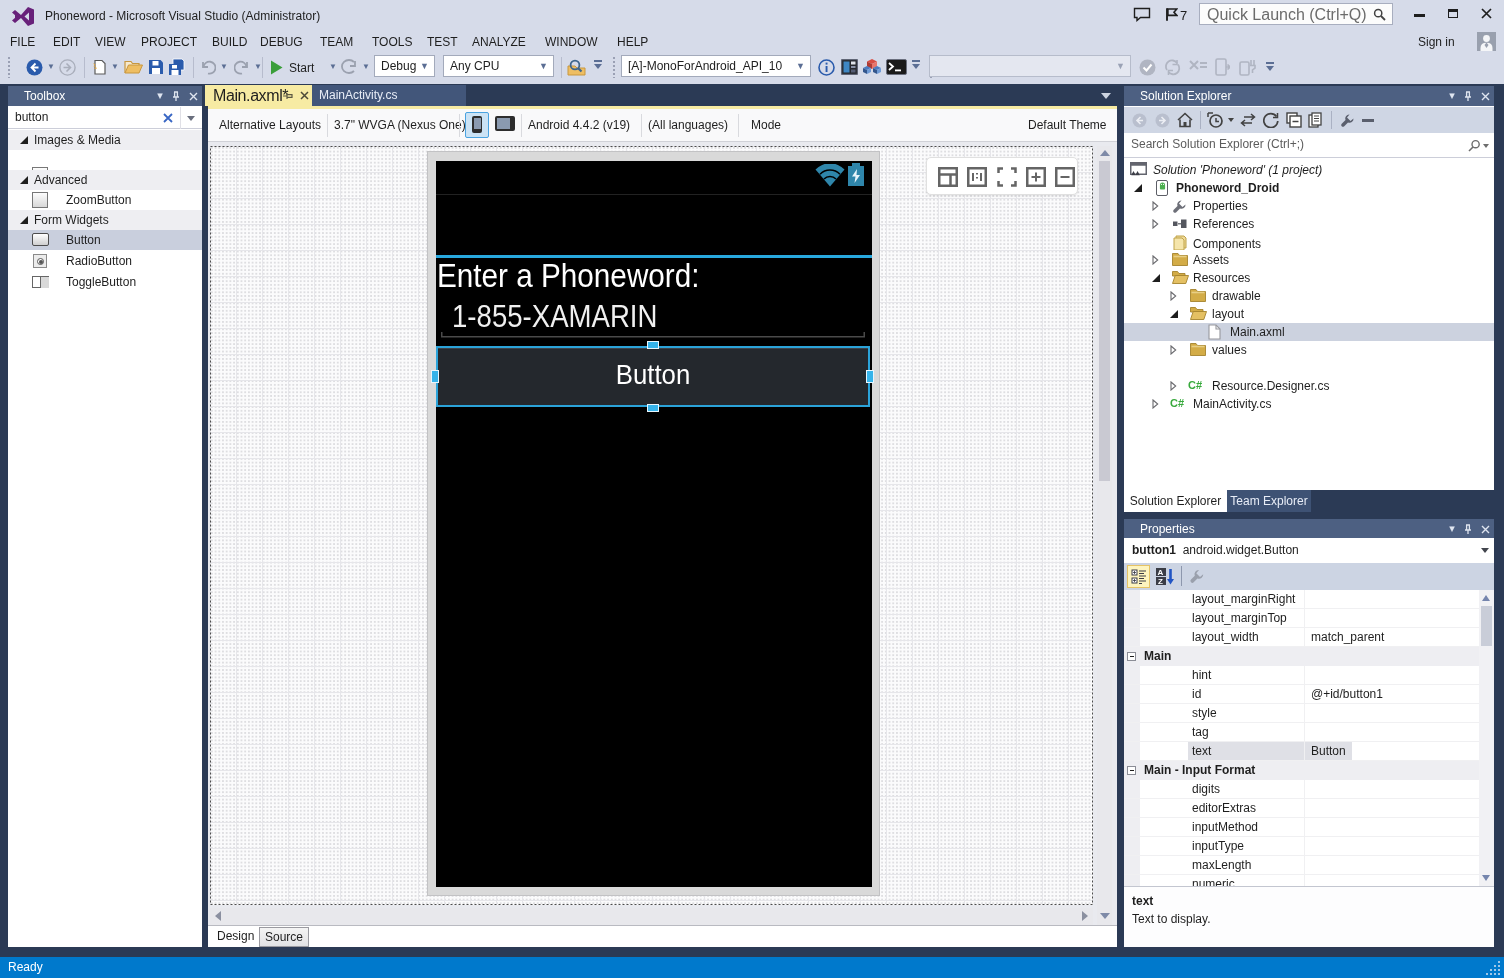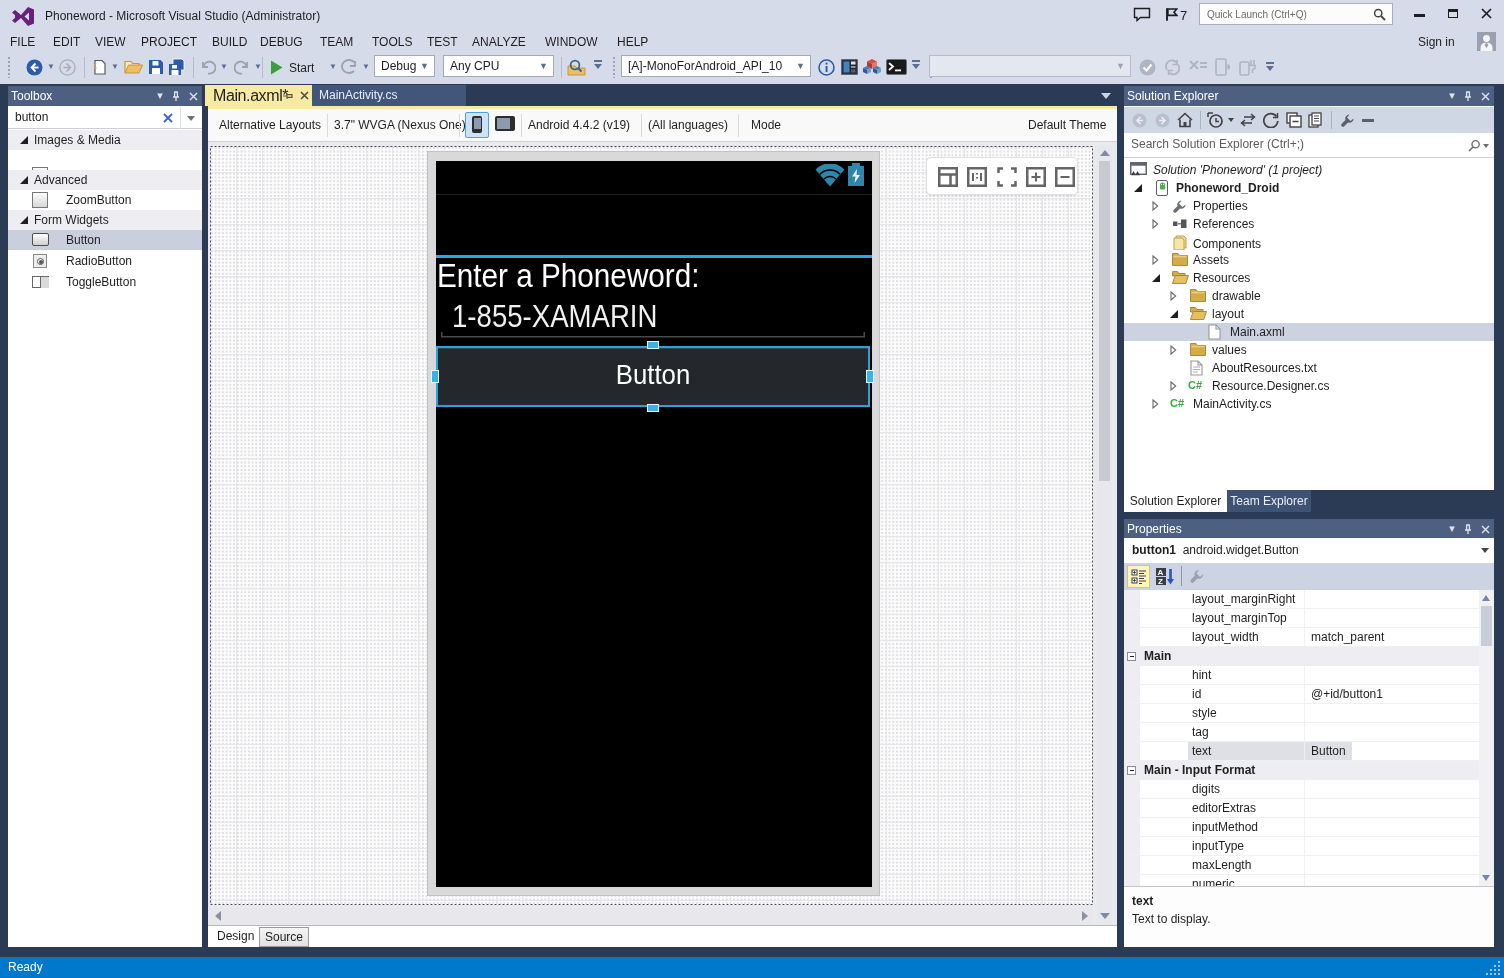--- a/index.html
+++ b/index.html
@@ -12,21 +12,21 @@
 .menuitem { position:absolute; top:33px; height:19px; line-height:19px; color:#1e1e1e; font-size:12px; }
 .combo { position:absolute; height:22px; background:#fff; border:1px solid #a3aabb; font-size:12px; line-height:20px; padding-left:6px; color:#1e1e1e; }
 .combo .car { position:absolute; right:1px; top:1px; width:17px; height:18px; text-align:center; color:#5b6e94; font-size:9px; line-height:18px; }
 .sep { position:absolute; top:57px; width:1px; height:21px; background:#b7bccd; }
 .grip { position:absolute; top:56px; width:4px; height:22px;
   background-image:radial-gradient(circle, #9aa0b4 1px, transparent 1.2px);
   background-size:4px 4px; }
 .caret { position:absolute; top:63px; width:8px; height:8px; color:#5b6e94; font-size:8px; line-height:8px; }
 
 .panel { position:absolute; background:#fff; }
-.ptitle { position:absolute; left:0; top:0; right:0; height:20px; background:#4d6082; color:#ffffff; font-size:12px; line-height:20px; padding-left:3px; }
+.ptitle { position:absolute; left:0; top:0; right:0; height:20px; background:#4d6082; color:#ffffff; font-size:12px; line-height:20px; padding-left:16px; }
 .ptools { position:absolute; right:4px; top:0; height:20px; color:#dfe5f0; font-size:11px; line-height:20px; }
 
 .cat { position:absolute; left:0; right:0; height:20px; background:#eeeef2; line-height:20px; }
 .tbrow { position:absolute; left:0; right:0; height:20px; line-height:20px; }
 
 .tab-active { position:absolute; background:#fdf3bc; color:#1e1e1e; font-size:16px; }
 .tab-inactive { position:absolute; background:#42567a; color:#e8edf7; font-size:12px; }
 
 .dsurface {
   position:absolute;
@@ -57,21 +57,21 @@
 
     <svg class="abs" style="left:1133px; top:7px;" width="18" height="15" viewBox="0 0 18 15">
       <path d="M1.5,1.5 h15 v9 h-9 l-3.5,3 v-3 h-2.5 z" fill="none" stroke="#1e1e1e" stroke-width="1.4"></path>
     </svg>
     <svg class="abs" style="left:1165px; top:7px;" width="13" height="14" viewBox="0 0 13 14">
       <path d="M2,1.2 L2,13.8" stroke="#1e1e1e" stroke-width="1.9"></path>
       <path d="M2.9,2 H11.8 L9,5.2 L11.8,8.4 H2.9 Z" fill="none" stroke="#1e1e1e" stroke-width="1.6"></path>
     </svg>
     <div class="abs" style="left:1180px; top:8px; font-size:13px;">7</div>
     <div class="abs" style="left:1199px; top:3px; width:194px; height:22px; background:#fcfcfc; border:1px solid #a8aebf;">
-      <div class="abs" style="left:7px; top:2px; color:#6b6b6b; font-size:10px; line-height:18px;">Quick Launch (Ctrl+Q)</div>
+      <div class="abs" style="left:7px; top:2px; color:#6b6b6b; font-size:16px; line-height:18px;">Quick Launch (Ctrl+Q)</div>
       <svg class="abs" style="right:6px; top:4px;" width="13" height="13" viewBox="0 0 13 13">
         <circle cx="5.2" cy="5.2" r="3.6" fill="none" stroke="#424242" stroke-width="1.5"></circle>
         <path d="M8,8 L12,12" stroke="#424242" stroke-width="1.8"></path>
       </svg>
     </div>
     <div class="abs" style="left:1414px; top:14px; width:11px; height:3px; background:#1e1e1e;"></div>
     <div class="abs" style="left:1448px; top:9px; width:10px; height:9px; border:1px solid #1e1e1e; border-top:3px solid #1e1e1e;"></div>
     <svg class="abs" style="left:1481px; top:8px;" width="11" height="11" viewBox="0 0 11 11">
       <path d="M1,1 L10,10 M10,1 L1,10" stroke="#1e1e1e" stroke-width="1.7"></path>
     </svg>
@@ -568,28 +568,20 @@
     <div class="abs" style="left:0; top:255px; width:370px; height:18px;">
       <svg class="abs" style="left:46px; top:4px;" width="7" height="10" viewBox="0 0 7 10">
           <path d="M1,1 L5.7,5 L1,9 Z" fill="#fff" stroke="#6a6a6e" stroke-width="1.1"></path>
         </svg>
       <svg class="abs" style="left:66px; top:2px;" width="16" height="13" viewBox="0 0 16 13">
         <path d="M0.5,0.5 H6 L7.5,2.5 H15.5 V12.5 H0.5 Z" fill="#d3ac47" stroke="#a5832e" stroke-width="0.9"></path>
         <path d="M1.5,3.5 H14.5" stroke="#e8cf85" stroke-width="1.6"></path>
       </svg>
       <span class="abs" style="left:88px; top:2px;">values</span>
     </div>
-    <div class="abs" style="left:0; top:273px; width:370px; height:18px;">
-      <svg class="abs" style="left:66px; top:1px;" width="13" height="16" viewBox="0 0 13 16">
-        <path d="M1,1 H8 L12,5 V15 H1 Z" fill="#fff" stroke="#97989d" stroke-width="1.1"></path>
-        <path d="M8,1 V5 H12" fill="none" stroke="#97989d" stroke-width="1.1"></path>
-        <path d="M3,7 H10 M3,9.5 H10 M3,12 H8" stroke="#aeafb4" stroke-width="1"></path>
-      </svg>
-      <span class="abs" style="left:88px; top:2px;">AboutResources.txt</span>
-    </div>
     <div class="abs" style="left:0; top:291px; width:370px; height:18px;">
       <svg class="abs" style="left:46px; top:4px;" width="7" height="10" viewBox="0 0 7 10">
           <path d="M1,1 L5.7,5 L1,9 Z" fill="#fff" stroke="#6a6a6e" stroke-width="1.1"></path>
         </svg>
       <span class="abs" style="left:64px; top:2px; font-weight:bold; color:#37a93c; font-size:11px;">C#</span>
       <span class="abs" style="left:88px; top:2px;">Resource.Designer.cs</span>
     </div>
     <div class="abs" style="left:0; top:309px; width:370px; height:18px;">
       <svg class="abs" style="left:28px; top:4px;" width="7" height="10" viewBox="0 0 7 10">
           <path d="M1,1 L5.7,5 L1,9 Z" fill="#fff" stroke="#6a6a6e" stroke-width="1.1"></path>

